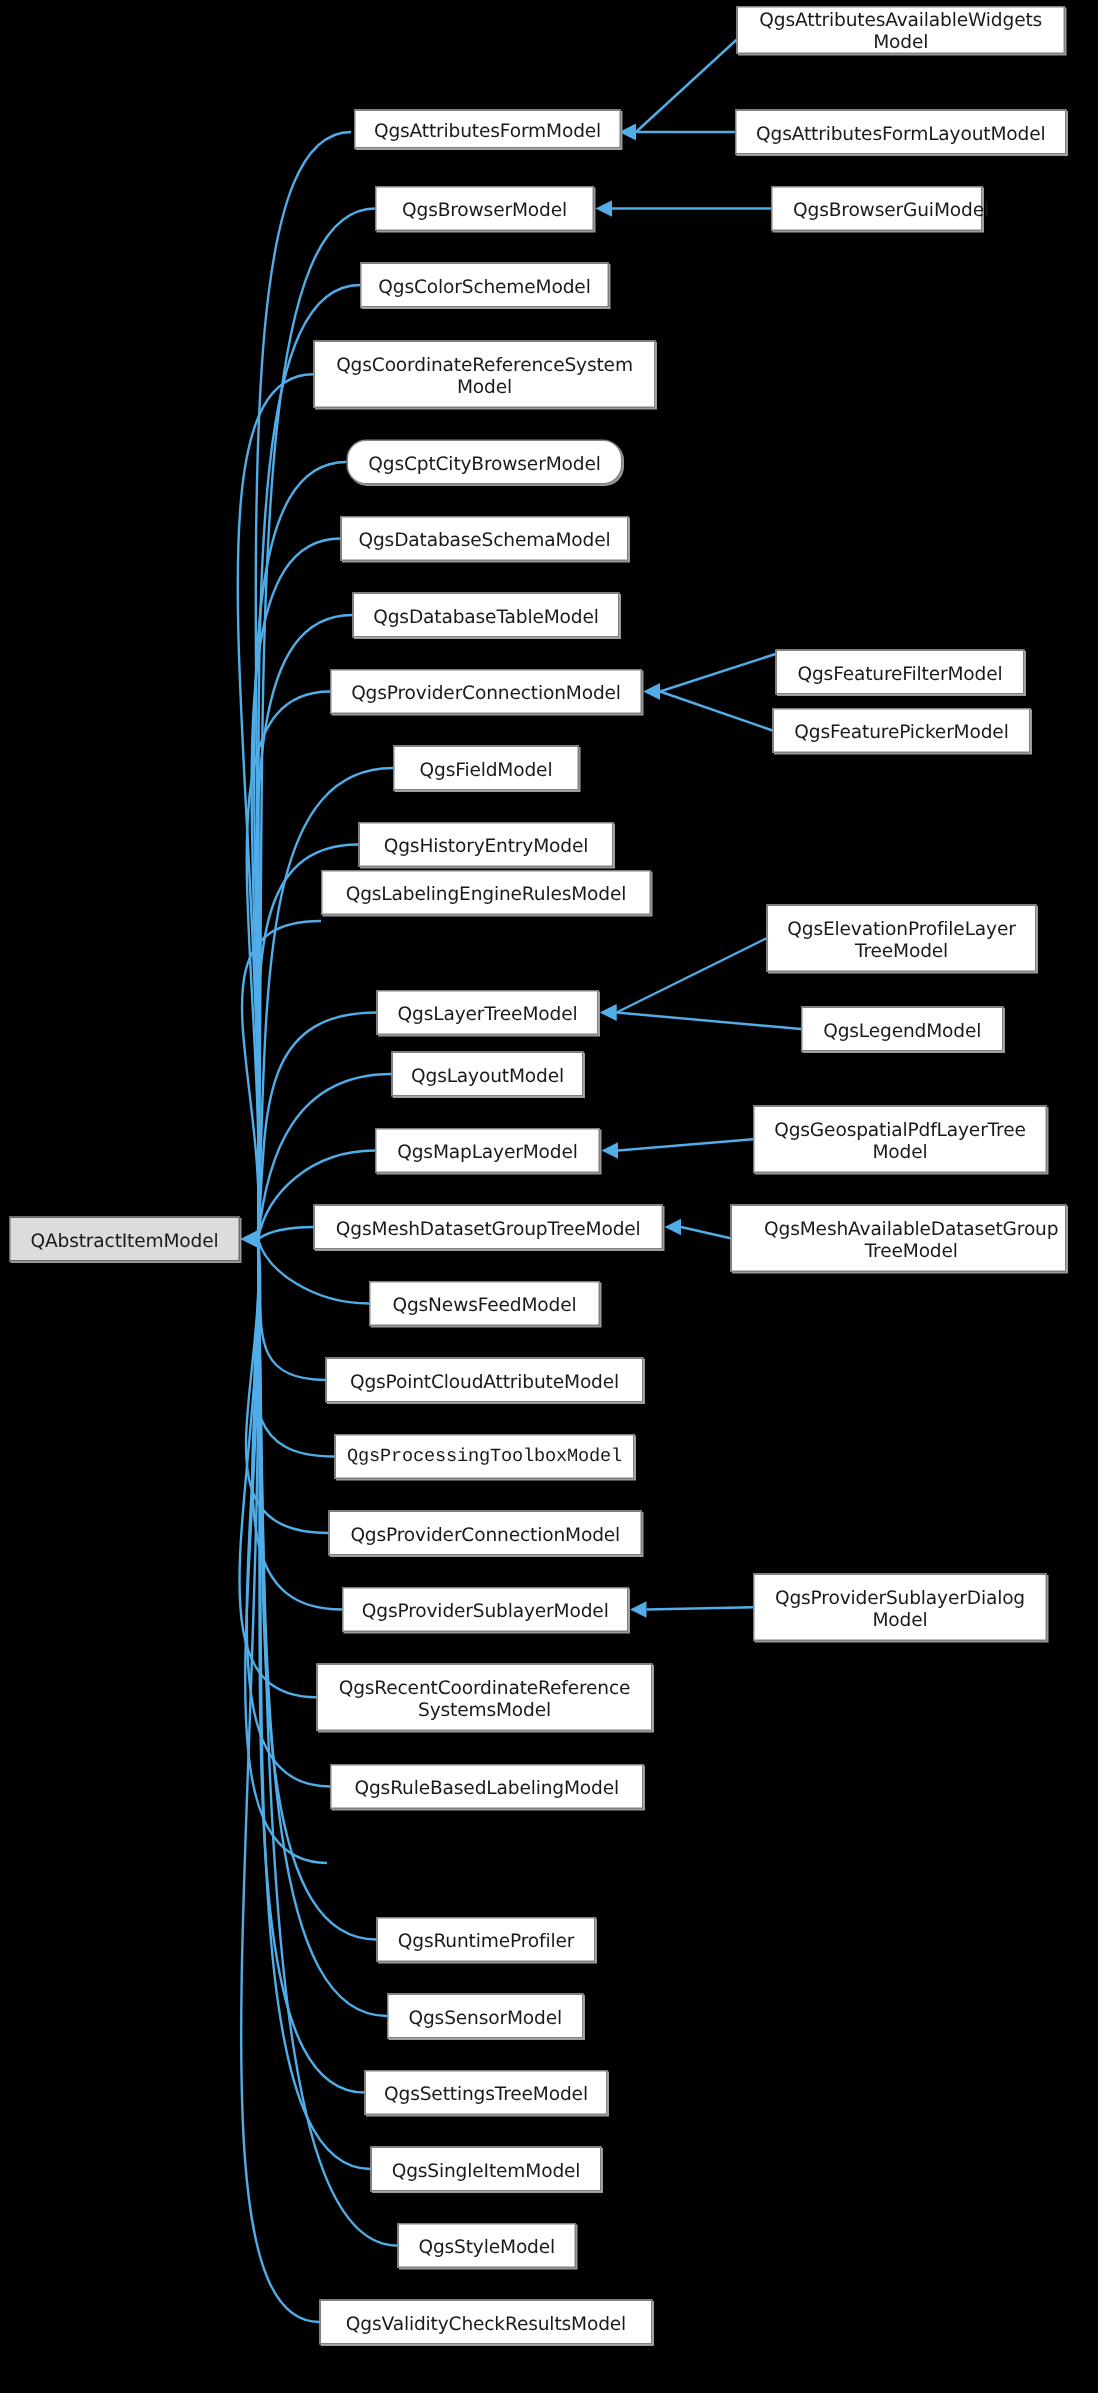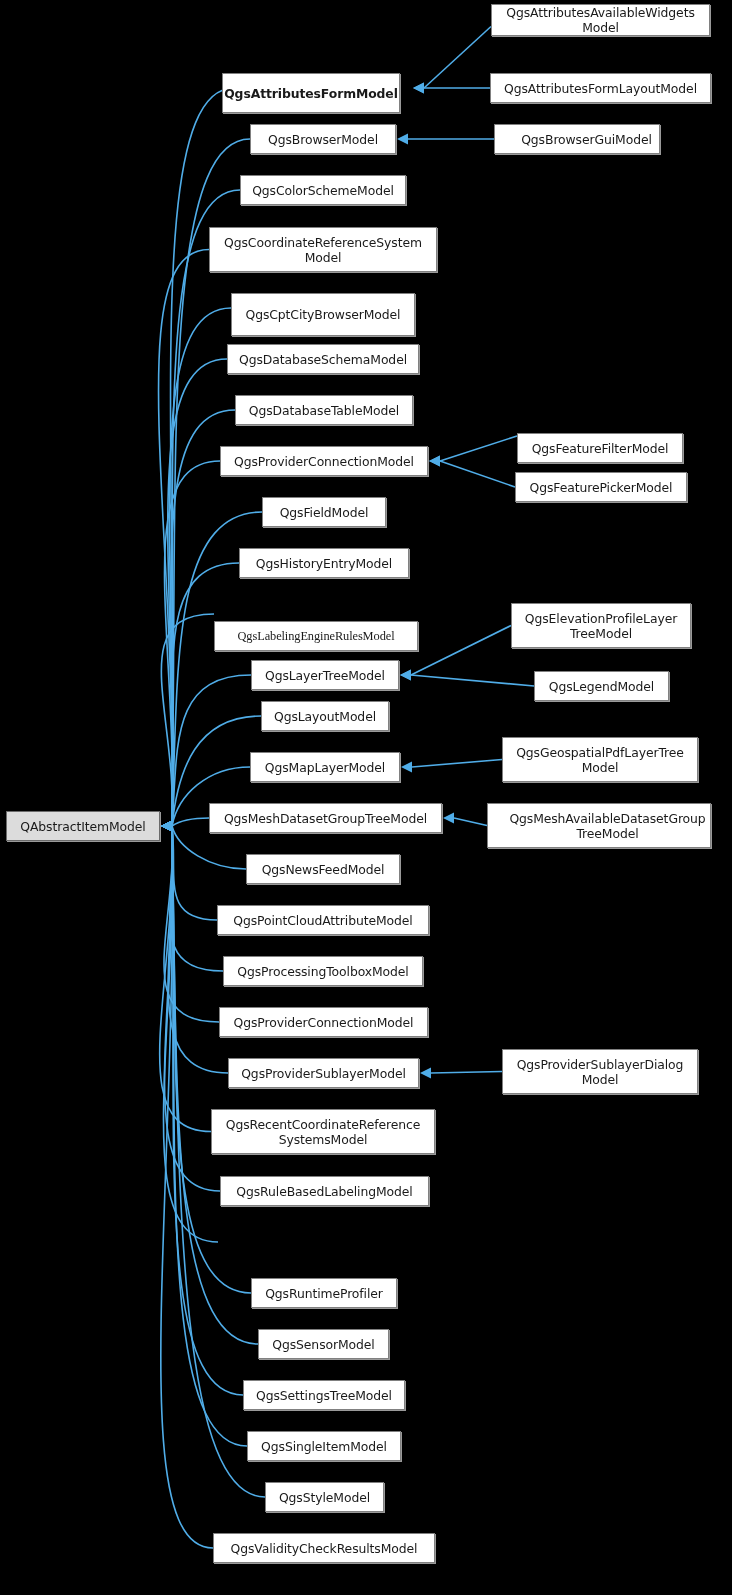--- a/index.html
+++ b/index.html
@@ -129,54 +129,54 @@
       <path d="M534,686 L411,675" fill="none" stroke="#50ade8" stroke-width="1.6"></path>
       <polygon points="400,675 411,669.5 411,680.5" fill="#50ade8"></polygon>
       <path d="M502,759.5 L412,767" fill="none" stroke="#50ade8" stroke-width="1.6"></path>
       <polygon points="401,767 412,761.5 412,772.5" fill="#50ade8"></polygon>
       <path d="M487,825.5 L454,818" fill="none" stroke="#50ade8" stroke-width="1.6"></path>
       <polygon points="443,818 454,812.5 454,823.5" fill="#50ade8"></polygon>
       <path d="M502,1071.5 L431,1073" fill="none" stroke="#50ade8" stroke-width="1.6"></path>
       <polygon points="420,1073 431,1067.5 431,1078.5" fill="#50ade8"></polygon>
     </svg>
 <div class="node root" style="left: 6px; top: 811px; width: 154px; height: 30px;"><span class="label">QAbstractItemModel</span></div>
-    <div class="node" style="left: 222px; top: 73px; width: 178px; height: 40px; font-weight: bold;"><span class="label">QgsAttributesFormModel</span></div>
+    <div class="node" style="left: 236px; top: 73px; width: 178px; height: 26px;"><span class="label">QgsAttributesFormModel</span></div>
     <div class="node" style="left: 250px; top: 124px; width: 146px; height: 30px;"><span class="label">QgsBrowserModel</span></div>
     <div class="node" style="left: 240px; top: 175px; width: 166px; height: 30px;"><span class="label">QgsColorSchemeModel</span></div>
     <div class="node" style="left: 209px; top: 227px; width: 228px; height: 45px;"><span class="label">QgsCoordinateReferenceSystem
 Model</span></div>
-    <div class="node" style="left: 231px; top: 293px; width: 184px; height: 43px;"><span class="label">QgsCptCityBrowserModel</span></div>
+    <div class="node" style="left: 231px; top: 293px; width: 184px; height: 30px; border-radius: 13px;"><span class="label">QgsCptCityBrowserModel</span></div>
     <div class="node" style="left: 227px; top: 344px; width: 192px; height: 30px;"><span class="label">QgsDatabaseSchemaModel</span></div>
     <div class="node" style="left: 235px; top: 395px; width: 178px; height: 30px;"><span class="label">QgsDatabaseTableModel</span></div>
     <div class="node" style="left: 220px; top: 446px; width: 208px; height: 30px;"><span class="label">QgsProviderConnectionModel</span></div>
     <div class="node" style="left: 262px; top: 497px; width: 124px; height: 30px;"><span class="label">QgsFieldModel</span></div>
     <div class="node" style="left: 239px; top: 548px; width: 170px; height: 30px;"><span class="label">QgsHistoryEntryModel</span></div>
-    <div class="node" style="left: 214px; top: 621px; width: 204px; height: 30px; font-family: Liberation Serif, serif;"><span class="label">QgsLabelingEngineRulesModel</span></div>
+    <div class="node" style="left: 214px; top: 580px; width: 220px; height: 30px;"><span class="label">QgsLabelingEngineRulesModel</span></div>
     <div class="node" style="left: 251px; top: 660px; width: 148px; height: 30px;"><span class="label">QgsLayerTreeModel</span></div>
     <div class="node" style="left: 261px; top: 701px; width: 128px; height: 30px;"><span class="label">QgsLayoutModel</span></div>
     <div class="node" style="left: 250px; top: 752px; width: 150px; height: 30px;"><span class="label">QgsMapLayerModel</span></div>
     <div class="node" style="left: 209px; top: 803px; width: 233px; height: 30px;"><span class="label">QgsMeshDatasetGroupTreeModel</span></div>
     <div class="node" style="left: 246px; top: 854px; width: 154px; height: 30px;"><span class="label">QgsNewsFeedModel</span></div>
     <div class="node" style="left: 217px; top: 905px; width: 212px; height: 30px;"><span class="label">QgsPointCloudAttributeModel</span></div>
-    <div class="node" style="left: 223px; top: 956px; width: 200px; height: 30px;"><span class="label">QgsProcessingToolboxModel</span></div>
+    <div class="node" style="left: 223px; top: 956px; width: 200px; height: 30px; font-family: Liberation Mono, monospace;"><span class="label">QgsProcessingToolboxModel</span></div>
     <div class="node" style="left: 219px; top: 1007px; width: 209px; height: 30px;"><span class="label">QgsProviderConnectionModel</span></div>
     <div class="node" style="left: 228px; top: 1058px; width: 191px; height: 30px;"><span class="label">QgsProviderSublayerModel</span></div>
     <div class="node" style="left: 211px; top: 1109px; width: 224px; height: 45px; text-align: center;"><span class="label">QgsRecentCoordinateReference
 SystemsModel</span></div>
     <div class="node" style="left: 220px; top: 1176px; width: 209px; height: 30px;"><span class="label">QgsRuleBasedLabelingModel</span></div>
     <div class="node" style="left: 251px; top: 1278px; width: 146px; height: 30px;"><span class="label">QgsRuntimeProfiler</span></div>
     <div class="node" style="left: 258px; top: 1329px; width: 131px; height: 30px;"><span class="label">QgsSensorModel</span></div>
     <div class="node" style="left: 243px; top: 1380px; width: 162px; height: 30px;"><span class="label">QgsSettingsTreeModel</span></div>
     <div class="node" style="left: 247px; top: 1431px; width: 154px; height: 30px;"><span class="label">QgsSingleItemModel</span></div>
     <div class="node" style="left: 265px; top: 1482px; width: 119px; height: 30px;"><span class="label">QgsStyleModel</span></div>
     <div class="node" style="left: 213px; top: 1533px; width: 222px; height: 30px;"><span class="label">QgsValidityCheckResultsModel</span></div>
     <div class="node" style="left: 491px; top: 4px; width: 219px; height: 32px;"><span class="label">QgsAttributesAvailableWidgets
 Model</span></div>
     <div class="node" style="left: 490px; top: 73px; width: 221px; height: 30px;"><span class="label">QgsAttributesFormLayoutModel</span></div>
-    <div class="node" style="left: 494px; top: 124px; width: 166px; height: 30px; padding-left: 19px;"><span class="label">QgsBrowserGuiModel</span></div>
+    <div class="node" style="left: 514px; top: 124px; width: 141px; height: 30px; padding-left: 19px;"><span class="label">QgsBrowserGuiModel</span></div>
     <div class="node" style="left: 517px; top: 421px; width: 166px; height: 30px; margin-top: 12px;"><span class="label">QgsFeatureFilterModel</span></div>
     <div class="node" style="left: 515px; top: 472px; width: 172px; height: 30px;"><span class="label">QgsFeaturePickerModel</span></div>
     <div class="node" style="left: 511px; top: 603px; width: 180px; height: 45px;"><span class="label">QgsElevationProfileLayer
 TreeModel</span></div>
     <div class="node" style="left: 534px; top: 671px; width: 135px; height: 30px;"><span class="label">QgsLegendModel</span></div>
     <div class="node" style="left: 502px; top: 737px; width: 196px; height: 45px;"><span class="label">QgsGeospatialPdfLayerTree
 Model</span></div>
     <div class="node" style="left: 487px; top: 803px; width: 224px; height: 45px; padding-left: 17px;"><span class="label">QgsMeshAvailableDatasetGroup
 TreeModel</span></div>
     <div class="node" style="left: 502px; top: 1049px; width: 196px; height: 45px;"><span class="label">QgsProviderSublayerDialog

